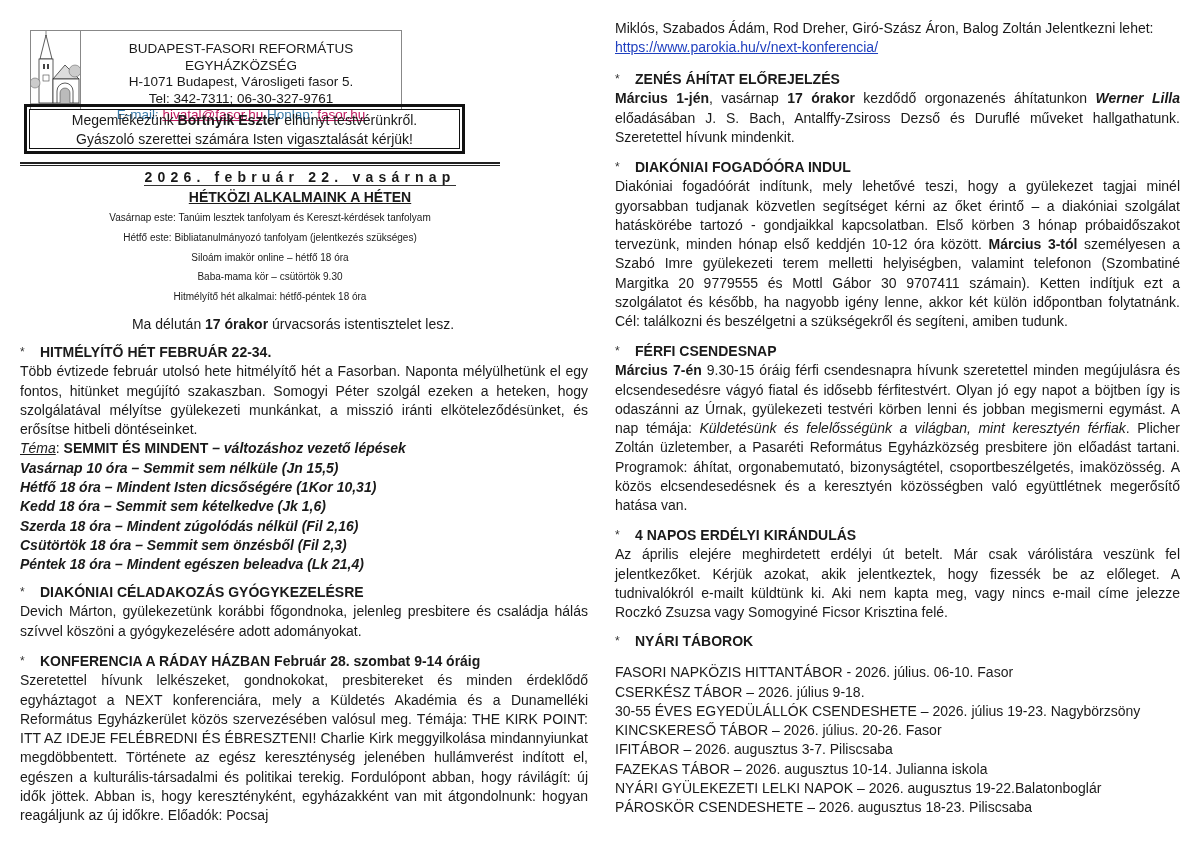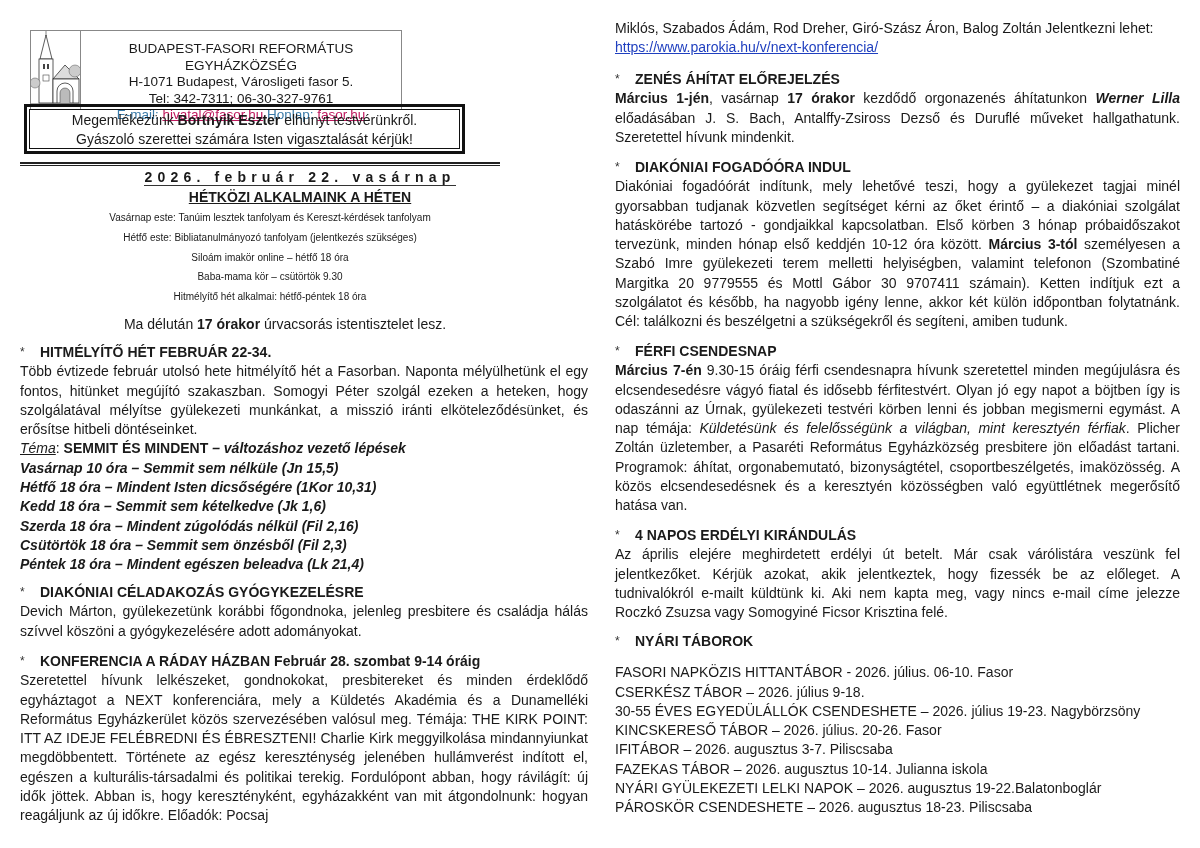--- a/index.html
+++ b/index.html
@@ -15,21 +15,21 @@
   .lh-contact a { color: #be185d; }
 
   .memorial { position: absolute; left: 24px; top: 104px; width: 441px; height: 50px; border: 3px solid #111; outline: 1px solid #111; outline-offset: -6px; text-align: center; font-size: 14px; line-height: 19px; padding-top: 4px; }
   .sep { position: absolute; left: 20px; top: 162px; width: 480px; height: 4px; border-top: 2px solid #222; border-bottom: 1px solid #222; }
 
   .date { position: absolute; left: 0; width: 600px; top: 168px; text-align: center; font-weight: bold; font-size: 14px; letter-spacing: 5.2px; }
   .date span { border-bottom: 1px solid #333; }
   .weekly-title { position: absolute; left: 0; width: 600px; top: 188px; text-align: center; font-weight: bold; font-size: 14px; }
   .weekly-title span { text-decoration: underline; }
   .weekly-list { position: absolute; left: 0; width: 540px; top: 208px; text-align: center; font-size: 10px; line-height: 19.8px; }
-  .today { position: absolute; left: 0; width: 540px; top: 315px; text-align: center; font-size: 14px; padding-left: 30px; }
+  .today { position: absolute; left: 8px; width: 540px; top: 315px; text-align: center; font-size: 14px; padding-left: 30px; }
 
   .section { position: absolute; font-size: 14px; line-height: 19.3px; }
   .sec-head { font-weight: bold; display: flex; align-items: center; }
   .sec-head .star { font-weight: normal; width: 20px; font-size: 12px; color: #333; }
   .justify { text-align: justify; }
   .bi { font-weight: bold; font-style: italic; }
   .it { font-style: italic; }
   .b { font-weight: bold; }
   .u-it { font-style: italic; text-decoration: underline; }
 </style>

